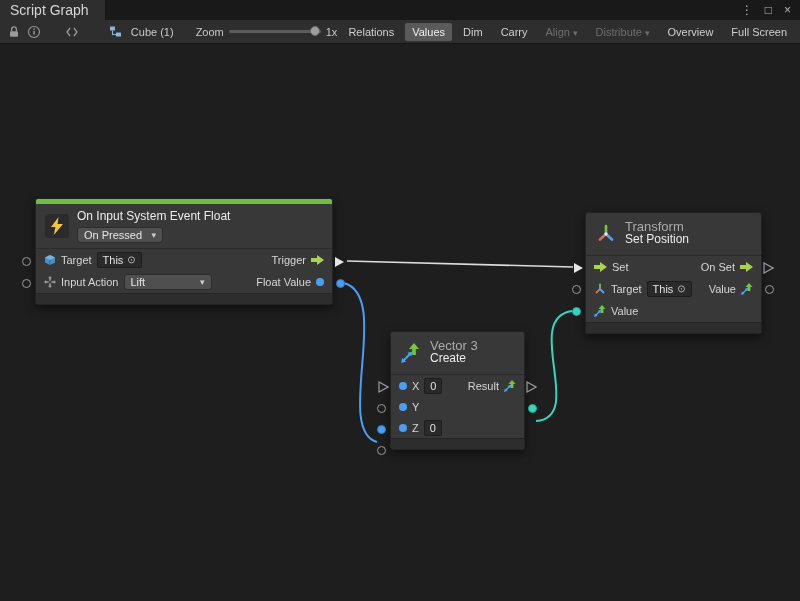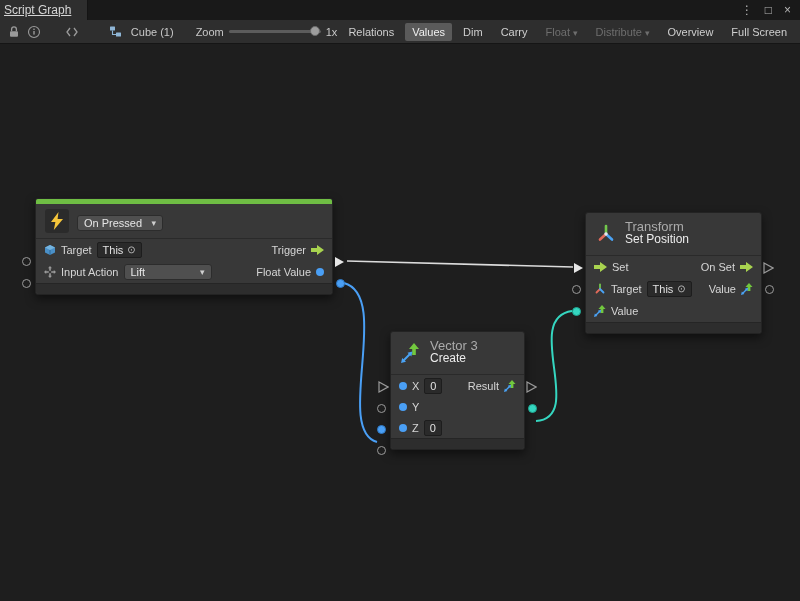--- a/index.html
+++ b/index.html
@@ -11,24 +11,23 @@
     -webkit-user-select:none; user-select:none;
     color:#c8c8c8;
   }
 
   
   .tabbar {
     position:absolute; top:0; left:0; right:0; height:20px;
     background:#191919; display:flex; align-items:stretch;
   }
   .tab {
-    background:#2e2e2e; color:#d6d6d6; font-size:12px;
-    display:flex; align-items:center; padding:0 16px 0 4px;
+    background:#2e2e2e; color:#d6d6d6; font-size:14px;
+    display:flex; align-items:center; padding:0 16px 0 10px;
     border-right:1px solid #141414;
-    text-decoration:underline;
   }
   .win-icons {
     margin-left:auto; display:flex; align-items:center; gap:12px;
     padding-right:9px; color:#b5b5b5; font-size:12px;
   }
   .win-icons span { cursor:default; line-height:1; }
 
   
   .toolbar {
     position:absolute; top:20px; left:0; right:0; height:24px;
@@ -167,21 +166,21 @@
     <span>Zoom</span>
     <span class="zoom-track">
       <span class="zoom-handle"></span>
     </span>
     <span>1x</span>
   </div>
   <span class="tbtn">Relations</span>
   <span class="tbtn active">Values</span>
   <span class="tbtn">Dim</span>
   <span class="tbtn">Carry</span>
-  <span class="tbtn disabled"><span>Float</span><span class="caret">▾</span></span>
+  <span class="tbtn disabled"><span>Align</span><span class="caret">▾</span></span>
   <span class="tbtn disabled"><span>Distribute</span><span class="caret">▾</span></span>
   <span class="tbtn push-right">Overview</span>
   <span class="tbtn">Full Screen</span>
 </div>
 
 <div class="canvas"></div>
 
 <svg class="wires" viewBox="0 0 800 601">
   <path d="M347 261 L573 267" stroke="#dcdcdc" stroke-width="1.6" fill="none"></path>
   <path d="M344 283 C 392 296, 334 430, 377 442" stroke="#4a9ff5" stroke-width="2" fill="none"></path>
@@ -190,20 +189,21 @@
 
 <div class="node node-event" style="left:35px; top:198px; width:298px;">
   <div class="estrip"></div>
   <div class="nhead" style="padding:5px 9px;">
     <span class="nicon eventicon">
       <svg width="16" height="18" viewBox="0 0 16 18">
         <path d="M9.5 0L2 10h4.4L4.8 18l9.2-11H8.6z" fill="#f5c53a"></path>
       </svg>
     </span>
     <div>
+      <div class="ntitle">On Input System Event Float</div>
       <span class="dd mode">
         <span>On Pressed</span>
         <span class="caret">▾</span>
       </span>
     </div>
   </div>
   <div class="nbody">
     <div class="row">
       <div class="pg">
         <span class="ticon">

